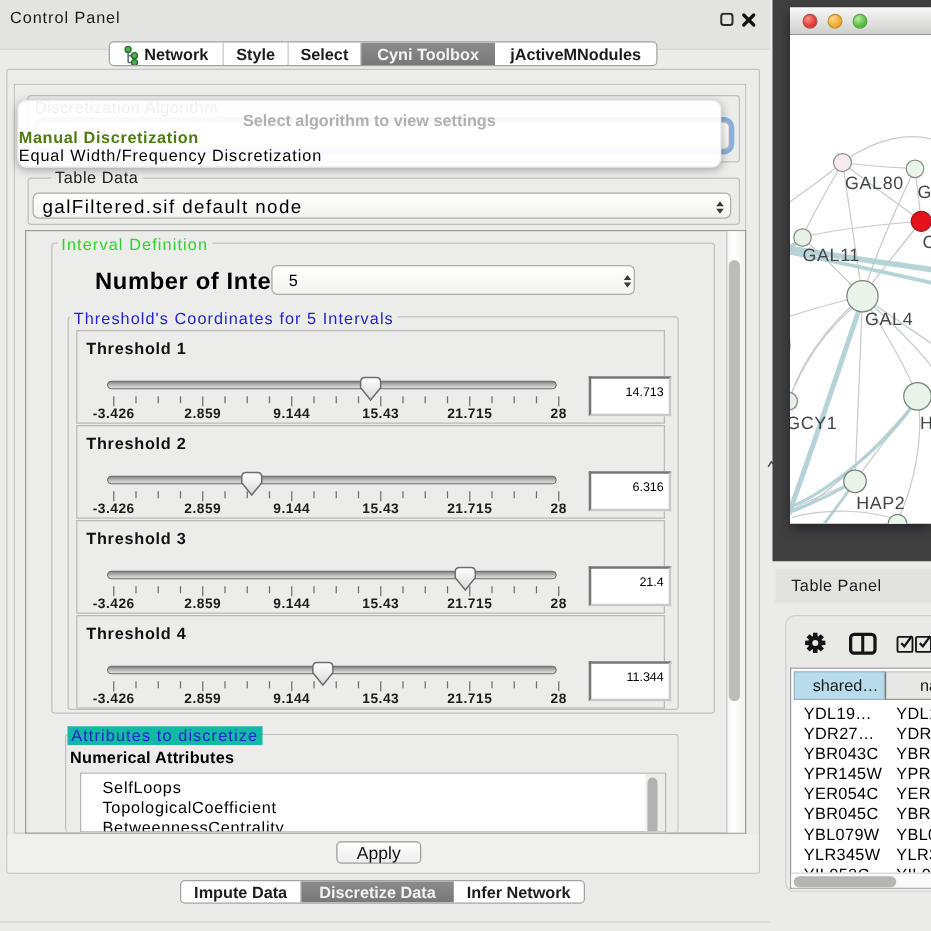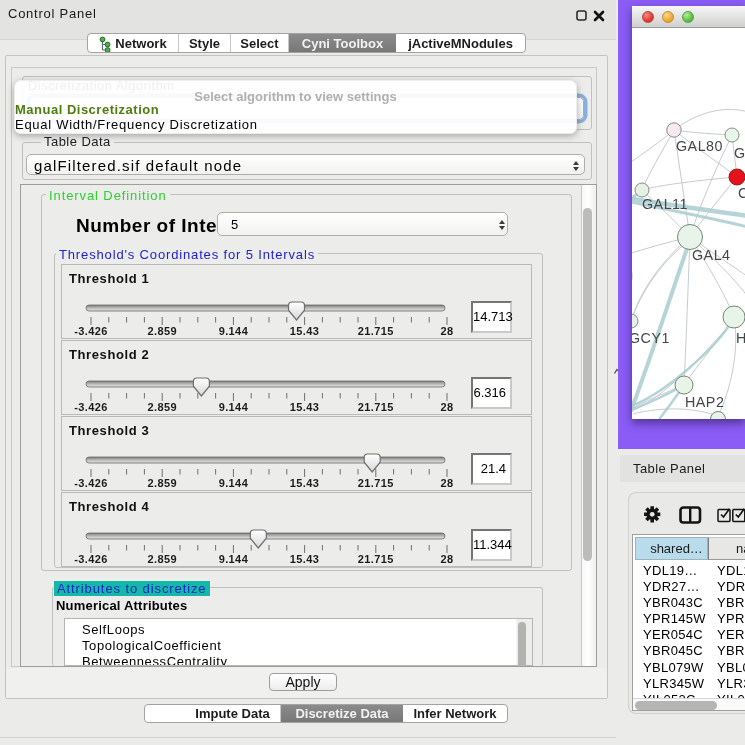--- a/index.html
+++ b/index.html
@@ -29,29 +29,29 @@
 .arrows{position:absolute;width:10px;}
 .arrows .up{display:block;width:0;height:0;border-left:3px solid transparent;border-right:3px solid transparent;border-bottom:4px solid #3a3a3a;margin:0 auto;}
 .arrows .dn{display:block;width:0;height:0;border-left:3px solid transparent;border-right:3px solid transparent;border-top:4px solid #3a3a3a;margin:2px auto 0;}
 
 #scrollpane{left:20px;top:184px;width:577px;height:483px;border:1px solid #9e9e9c;background:#ececeb;}
 #vtrack{position:absolute;right:0;top:0;width:15px;height:100%;background:linear-gradient(90deg,#f6f6f6,#ffffff 40%,#f0f0ee);border-left:1px solid #c9c9c7;}
 #vthumb{position:absolute;right:4px;top:23px;width:9px;height:353px;background:#bcbcba;border-radius:5px;}
 
 .throw{position:absolute;left:61px;width:471px;height:75px;border:1px solid #b9b9b7;background:#ececeb;}
 .throw .tl{position:absolute;left:7px;top:5.5px;font-size:13px;font-weight:bold;letter-spacing:0.6px;color:#111;}
-.vfield{position:absolute;left:409px;top:36px;width:41px;height:32px;background:#fff;border:2px inset #c9c9c9;
-  font-size:13px;color:#000;text-align:right;padding:6px 4px 0 0;}
+.vfield{position:absolute;left:409px;top:36px;width:66px;height:32px;background:#fff;border:2px inset #c9c9c9;
+  font-size:10px;color:#000;text-align:right;padding:6px 4px 0 0;}
 .bold{font-weight:bold;}
 .tick-lab{position:absolute;top:60px;transform:translateX(-50%);font-size:11px;font-weight:bold;letter-spacing:0.4px;color:#1c1c1c;}
 
 .btn{position:absolute;background:linear-gradient(#ffffff,#ededed);border:1px solid #9d9d9b;border-radius:4px;
   font-size:13px;color:#111;text-align:center;}
 
-#bluepanel{left:618px;top:0;width:127px;height:449px;background:#8b5cf6;}
+#bluepanel{left:618px;top:0;width:127px;height:449px;background:#404040;}
 #netwin{position:absolute;left:14px;top:6px;width:113px;height:413px;background:#fff;box-shadow:0 4px 9px rgba(0,0,20,0.45);}
 #nettitle{position:absolute;left:0;top:0;width:113px;height:22px;background:linear-gradient(#f7f7f7,#cfcfcd);border-bottom:1px solid #9a9a98;}
 .light{position:absolute;top:5px;width:12px;height:12px;border-radius:50%;}
 #tablepanelbar{left:620px;top:455px;width:125px;height:27px;background:#e2e2e0;}
 #tablebox{left:628px;top:492px;width:117px;height:222px;background:#e9e9e7;border:1px solid #d0d0ce;border-radius:8px 0 0 8px;border-right:none;}
 </style>
 </head>
 <body>
 <div id="stage">
   <div id="leftwin" class="abs">
@@ -235,21 +235,21 @@
       <div style="position:absolute;right:6px;top:3px;width:8px;height:60px;background:#b2b2b0;border-radius:4px;"></div>
     </div>
 
     <div class="abs" style="left:14px;top:80px;width:563px;height:54px;background:rgba(255,255,255,0.93);
          border-radius:7px;box-shadow:0 2px 7px rgba(0,0,0,0.3);border:1px solid #ededed;"></div>
     <div class="abs" style="left:14px;top:89px;width:563px;text-align:center;font-size:13px;font-weight:bold;color:#b0b0b0;">Select algorithm to view settings</div>
     <div class="abs bold" style="left:15px;top:102px;font-size:13px;letter-spacing:0.5px;color:#4d7c0f;">Manual Discretization</div>
     <div class="abs" style="left:15px;top:117px;font-size:13px;letter-spacing:0.72px;color:#000;">Equal Width/Frequency Discretization</div>
 
     <div class="btn" style="left:269px;top:673px;width:68px;height:18px;line-height:16px;font-size:14px;">Apply</div>
-    <div class="tabbar abs" style="left:144px;top:704px;height:19px;padding-left:40px;">
+    <div class="tabbar abs" style="left:144px;top:704px;height:19px;">
       <div class="seg" style="width:96px;">Impute Data</div>
       <div class="seg sel" style="width:122px;">Discretize Data</div>
       <div class="seg" style="width:104px;">Infer Network</div>
     </div>
     <div class="abs" style="left:0;top:737px;width:616px;height:1px;background:#d2d2d0;"></div>
   </div>
 
   <svg class="abs" style="left:614px;top:368px" width="7" height="7" viewBox="0 0 7 7">
     <path d="M0.5 5.5 L3 1.5 L6 4.5" fill="none" stroke="#555" stroke-width="1.3"></path>
   </svg>

